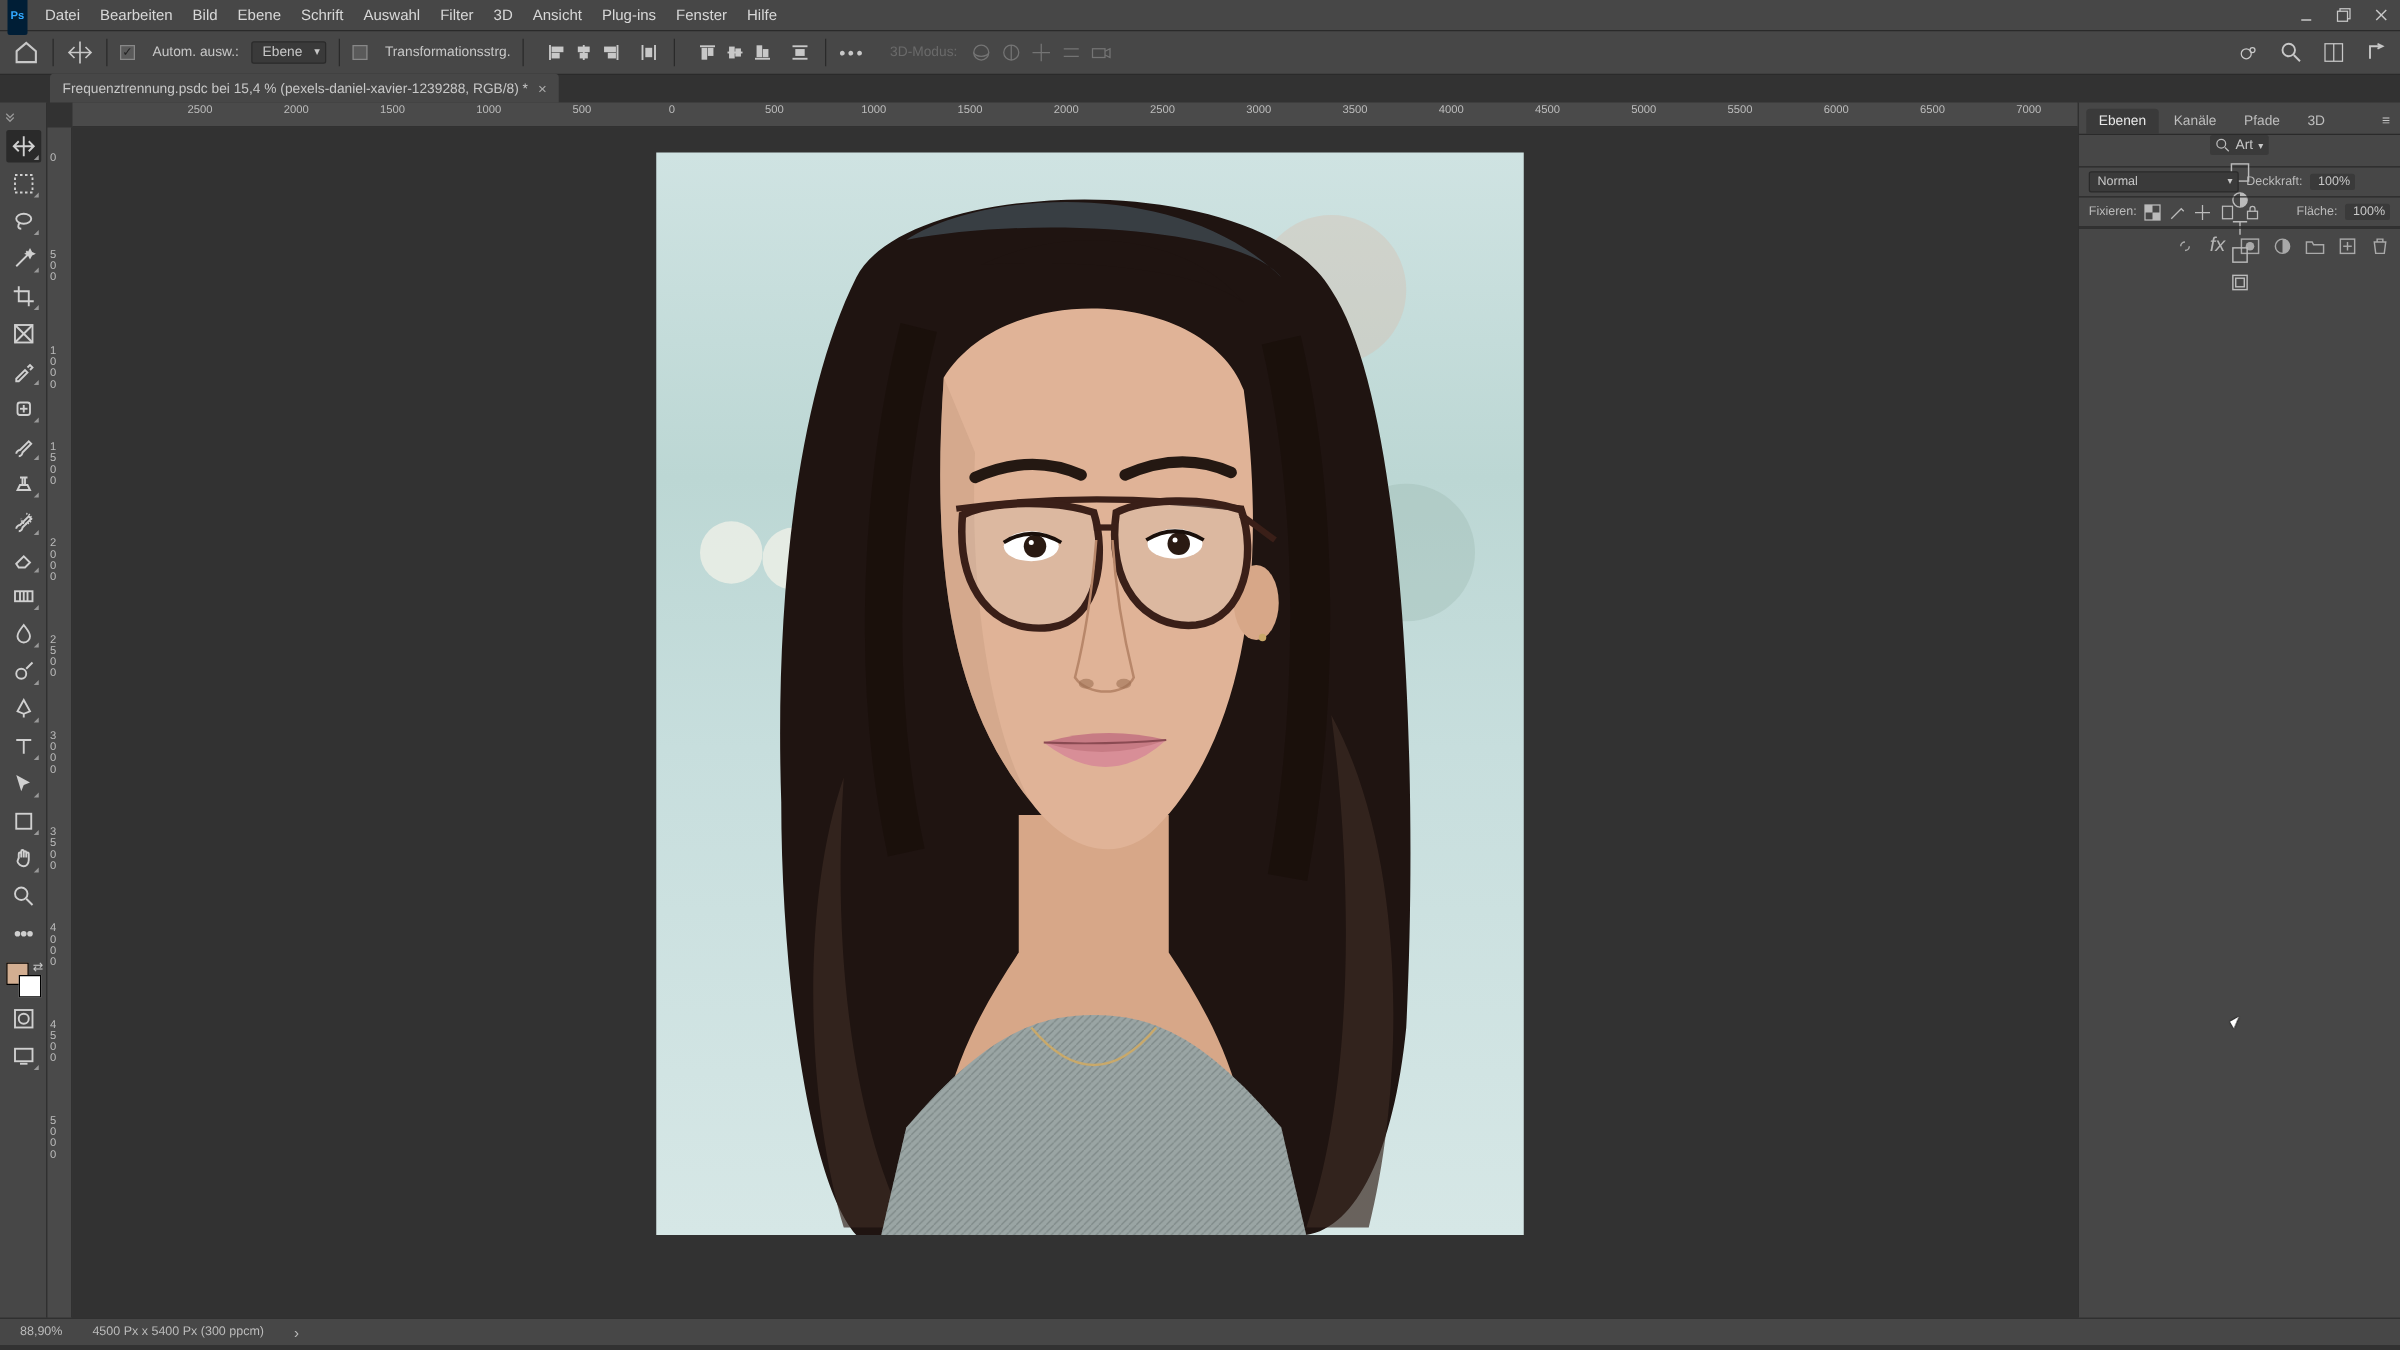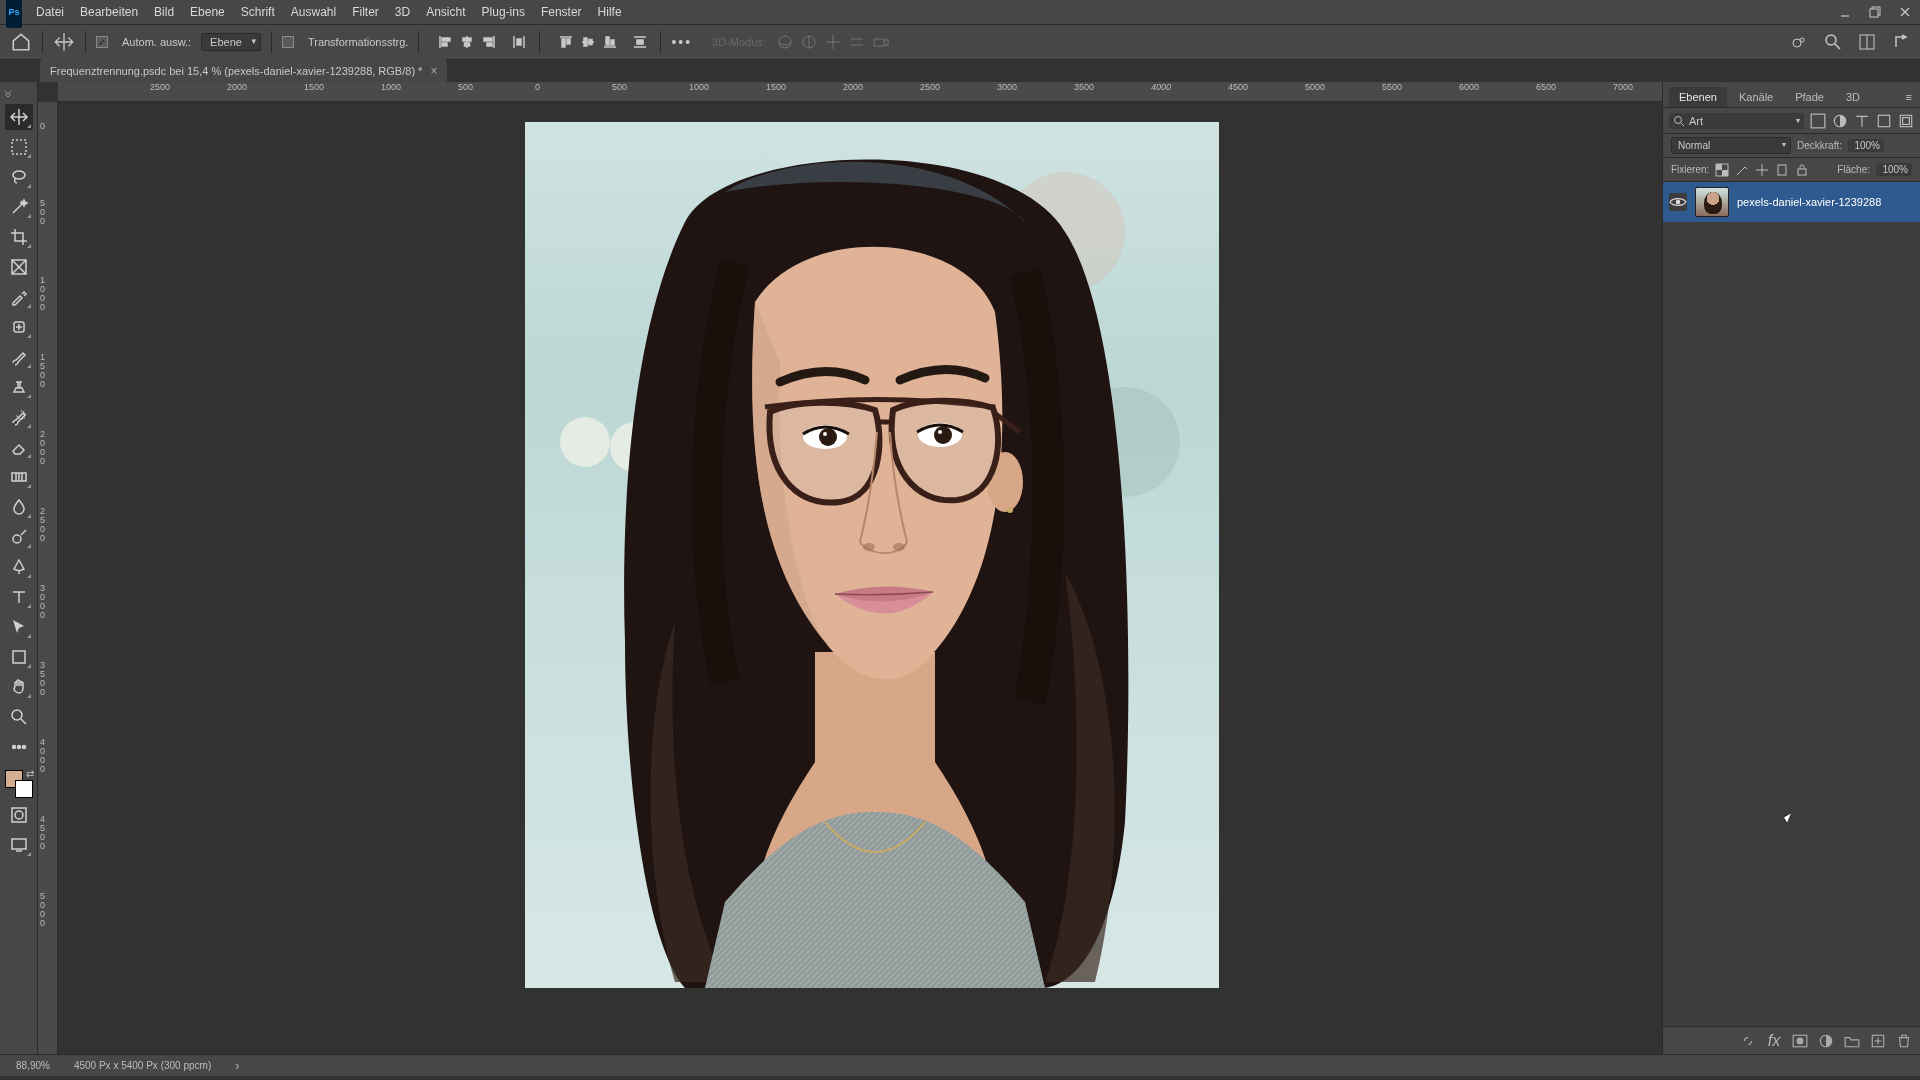--- a/index.html
+++ b/index.html
@@ -65,21 +65,21 @@
 
 .portrait { position:absolute; left:467px; top:20px; width:694px; height:866px; background:linear-gradient(180deg,#cfe3e2 0%, #bcd7d4 30%, #c7dedd 55%, #d6e7e6 100%); overflow:hidden; }
 .portrait svg { width:100%; height:100%; display:block; }
 
 
 .panels { width: 258px; background:#474747; border-left:1px solid #2a2a2a; display:flex; flex-direction:column; }
 .panel-tabs { height:26px; display:flex; align-items:flex-end; border-bottom:1px solid #2a2a2a; padding-left:6px; gap:2px;}
 .panel-tabs .ptab { padding:4px 10px; font-size:11px; color:#bdbdbd; }
 .panel-tabs .ptab.active { background:#3a3a3a; color:#e8e8e8; border-top-left-radius:3px; border-top-right-radius:3px;}
 .panel-tabs .menu { margin-left:auto; padding:4px 8px; }
-.panel-search { height:26px; display:flex; align-items:center; padding:0 6px; gap:6px; border-bottom:1px solid #2a2a2a;}
+.panel-search { height:26px; display:flex; align-items:center; padding:0 6px; gap:6px; border-bottom:1px solid #2a2a2a;flex-direction:column;}
 .panel-search .srch { flex:1; display:flex; align-items:center; gap:4px; background:#3a3a3a; border-radius:2px; padding:2px 4px;}
 .panel-search .srch::after{content:"▾"; font-size:8px; margin-left:auto;}
 .panel-search .pic { width:16px; height:16px; display:flex; align-items:center; justify-content:center;}
 .panel-row { height:24px; display:flex; align-items:center; padding:0 8px; gap:6px; border-bottom:1px solid #2a2a2a; font-size:10px;}
 .panel-row .dropdown { flex:1; background:#3a3a3a; border:1px solid #2a2a2a; padding:2px 6px; position:relative; border-radius:2px; max-width:120px;}
 .panel-row .dropdown::after{content:"▾"; position:absolute; right:4px; top:2px; font-size:8px;}
 .panel-row .val { background:#3a3a3a; padding:1px 4px; border-radius:2px; min-width:36px; text-align:right;}
 .panel-row .lbl { color:#bbb; }
 .panel-row .lock-ic { width:14px; height:14px; }
 .layer-list { flex:1; background:#3c3c3c; }
@@ -454,21 +454,21 @@
         <span class="tick" style="left: 323px;">1000</span>
         <span class="tick" style="left: 400px;">500</span>
         <span class="tick" style="left: 477px;">0</span>
         <span class="tick" style="left: 554px;">500</span>
         <span class="tick" style="left: 631px;">1000</span>
         <span class="tick" style="left: 708px;">1500</span>
         <span class="tick" style="left: 785px;">2000</span>
         <span class="tick" style="left: 862px;">2500</span>
         <span class="tick" style="left: 939px;">3000</span>
         <span class="tick" style="left: 1016px;">3500</span>
-        <span class="tick" style="left: 1093px; font-style: italic;">4000</span>
+        <span class="tick" style="left: 1093px;">4000</span>
         <span class="tick" style="left: 1170px;">4500</span>
         <span class="tick" style="left: 1247px;">5000</span>
         <span class="tick" style="left: 1324px;">5500</span>
         <span class="tick" style="left: 1401px;">6000</span>
         <span class="tick" style="left: 1478px;">6500</span>
         <span class="tick" style="left: 1555px;">7000</span>
       </div>
     <div class="canvas-row">
       <div class="ruler-v" id="rulerV">
           <span class="tick" style="top: 20px;">0</span>
@@ -646,32 +646,20 @@
             <rect x="3" y="2" width="8" height="10" fill="none" stroke="#bbb"></rect>
           </svg></span>
       <span class="lock-ic"><svg viewBox="0 0 14 14">
             <rect x="3" y="6" width="8" height="6" fill="none" stroke="#bbb"></rect>
             <path d="M5 6V4a2 2 0 0 1 4 0v2" fill="none" stroke="#bbb"></path>
           </svg></span>
       <span style="flex:1"></span>
       <span class="lbl">Fläche:</span>
       <span class="val">100%</span>
     </div>
-    <div class="layer-list">
-      <div class="layer">
-        <div class="eye">
-            <svg viewBox="0 0 16 16">
-              <path d="M1 8c2-4 12-4 14 0-2 4-12 4-14 0z" fill="none" stroke="#ddd"></path>
-              <circle cx="8" cy="8" r="2" fill="#ddd"></circle>
-            </svg>
-          </div>
-        <div class="thumb"></div>
-        <span class="name">pexels-daniel-xavier-1239288</span>
-      </div>
-    </div>
     <div class="panel-footer">
       <div class="fic">
           <svg viewBox="0 0 14 14">
             <path d="M4 7a3 3 0 0 1 3-3h0M10 7a3 3 0 0 1-3 3" fill="none" stroke="#bbb"></path>
           </svg>
         </div>
       <div class="fic">
           <span style="font-style:italic;font-size:16px">fx</span>
         </div>
       <div class="fic">

